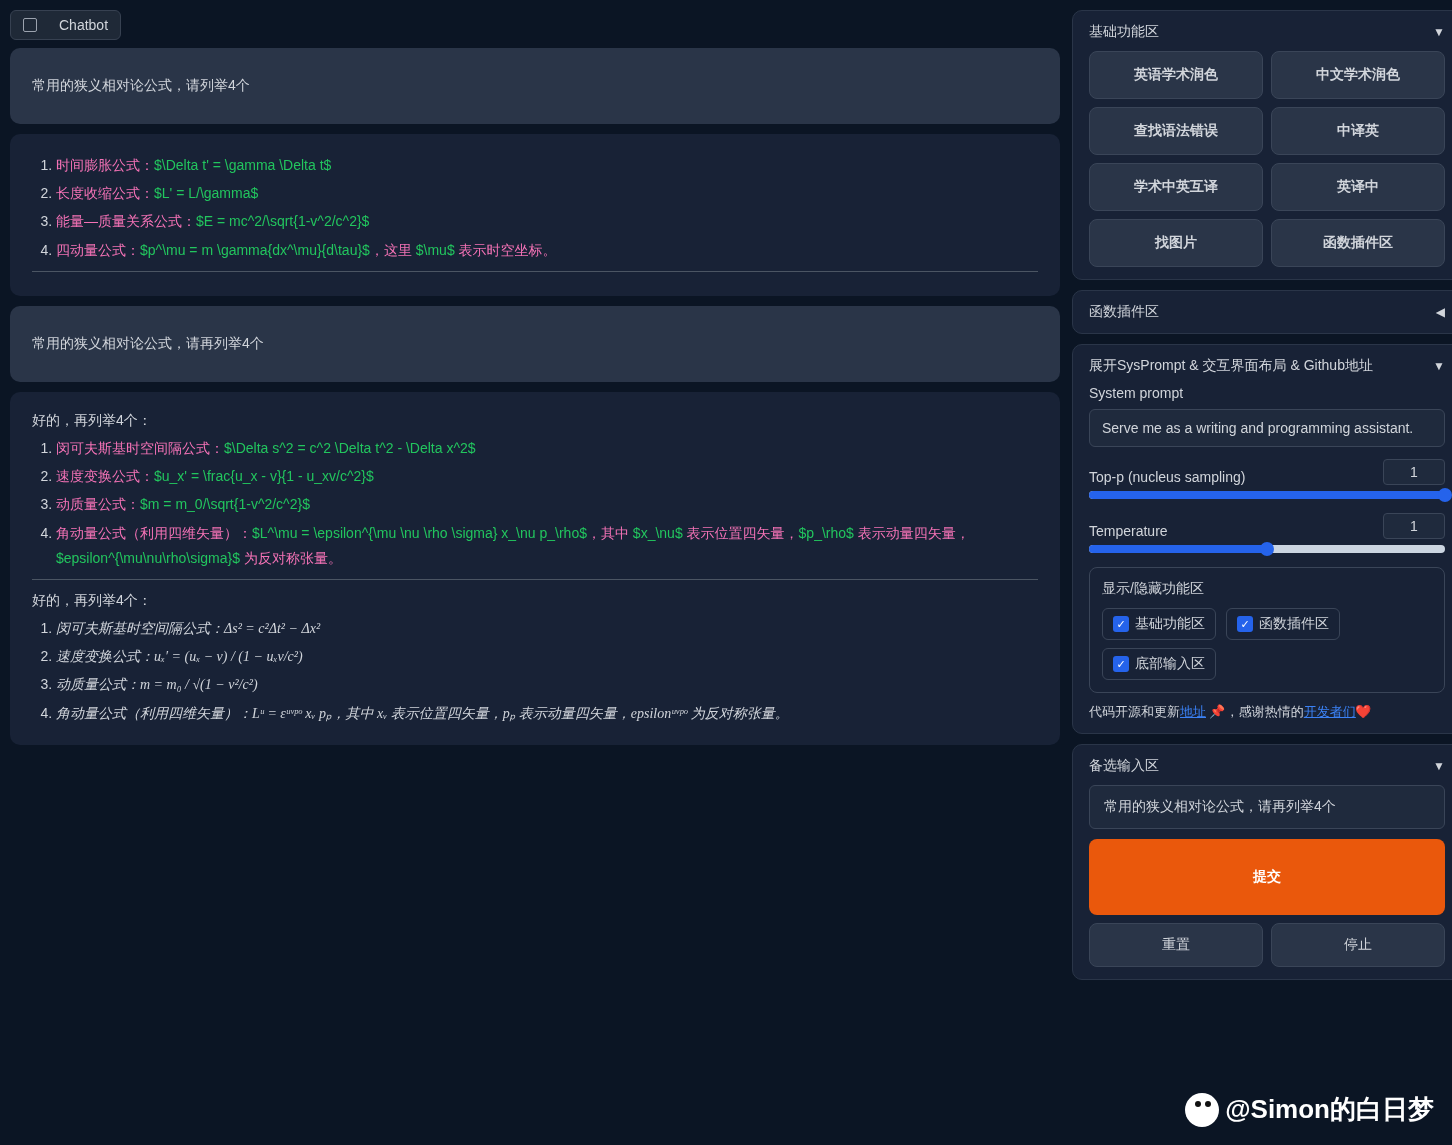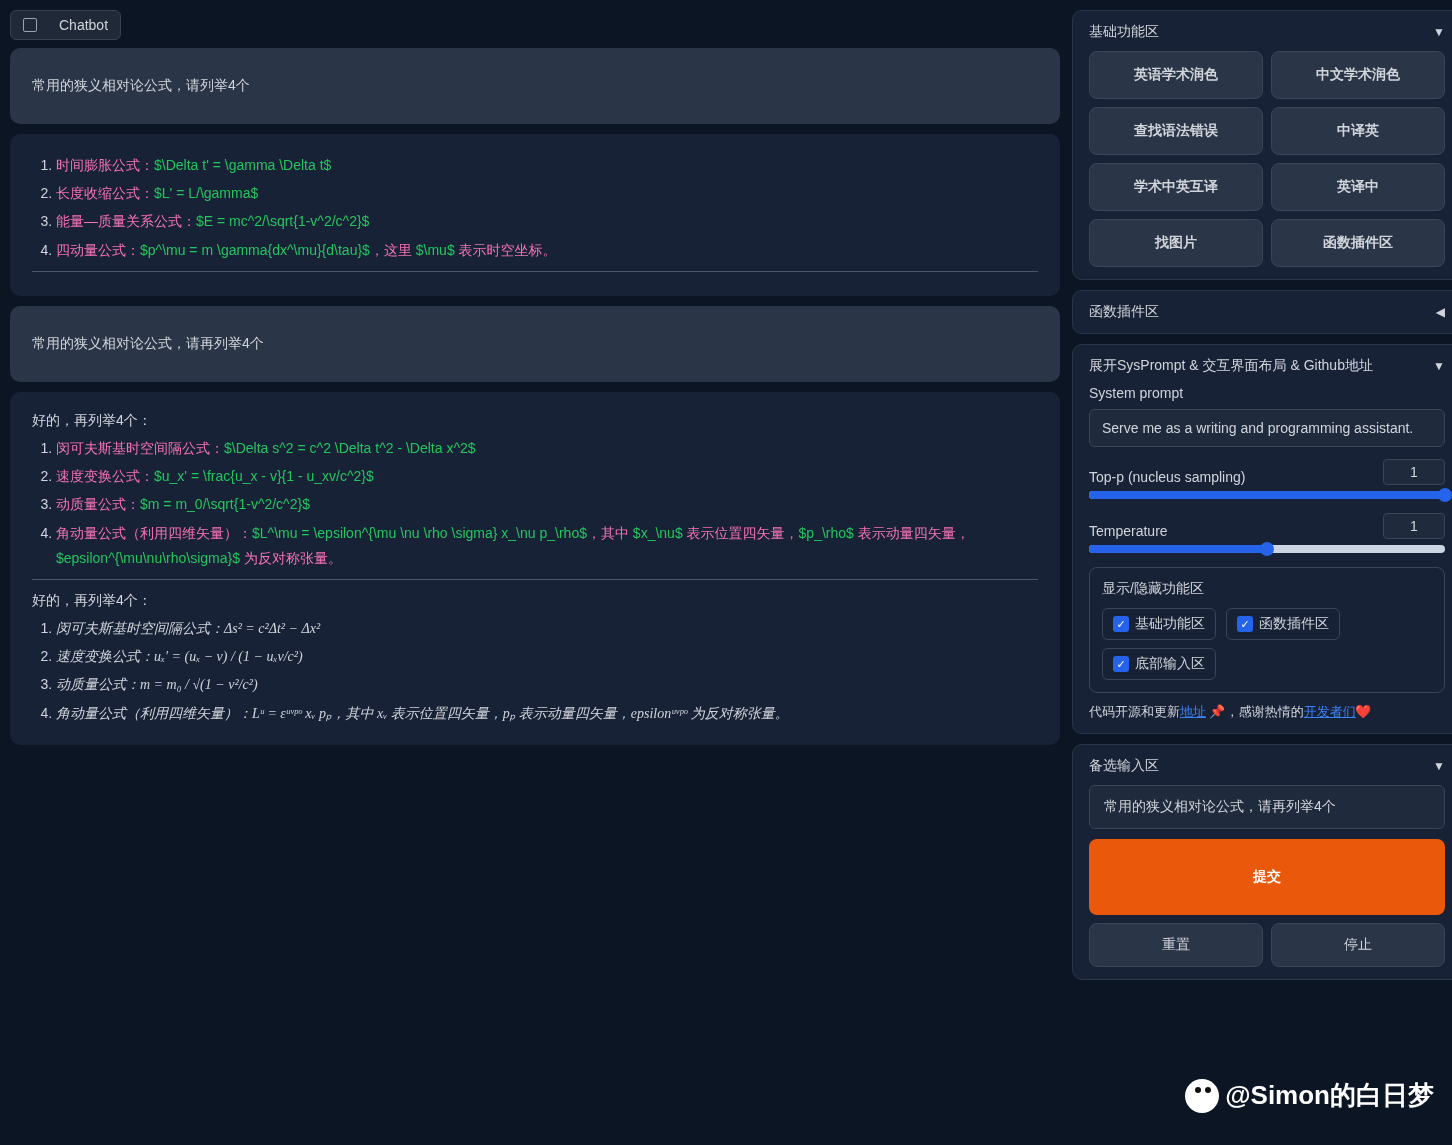--- a/index.html
+++ b/index.html
@@ -35,21 +35,21 @@
 .chk-title { margin-bottom: 10px; }
 .chk-row { display: flex; flex-wrap: wrap; gap: 10px; }
 .chk-item { display: inline-flex; align-items: center; gap: 6px; border: 1px solid #3a4558; border-radius: 6px; padding: 6px 10px; }
 .chk { width: 16px; height: 16px; background: #2563eb; border-radius: 3px; display: flex; align-items: center; justify-content: center; color: white; font-size: 11px; }
 .credits { font-size: 13px; margin-top: 10px; }
 .link { color: #3b82f6; text-decoration: underline; }
 .input-box { background: #1f2a3d; border: 1px solid #3a4558; border-radius: 6px; padding: 12px 14px; margin-bottom: 10px; }
 .submit-btn { background: #ea580c; color: white; border-radius: 8px; padding: 29px; text-align: center; font-weight: bold; cursor: pointer; }
 .sec-row { display: flex; gap: 8px; margin-top: 8px; }
 .sec-btn { flex: 1; background: #2a3548; border: 1px solid #3a4558; border-radius: 8px; padding: 12px; text-align: center; cursor: pointer; }
-.watermark { position: fixed; bottom: 32px; right: 18px; color: #fff; font-size: 26px; font-weight: bold; display: flex; align-items: flex-end; gap: 6px; }
+.watermark { position: fixed; bottom: 18px; right: 18px; color: #fff; font-size: 26px; font-weight: bold; display: flex; align-items: flex-end; gap: 6px; }
 .wm-circ { width: 34px; height: 34px; background: #fff; border-radius: 50%; display: inline-flex; align-items: center; justify-content: center; position: relative; }
 .wm-eye { position: absolute; width: 6px; height: 6px; background: #111; border-radius: 50%; }
 </style>
 </head>
 <body>
 
 <div class="container">
   <div class="left">
     <div class="tab">
       <span class="tab-icon"></span>

